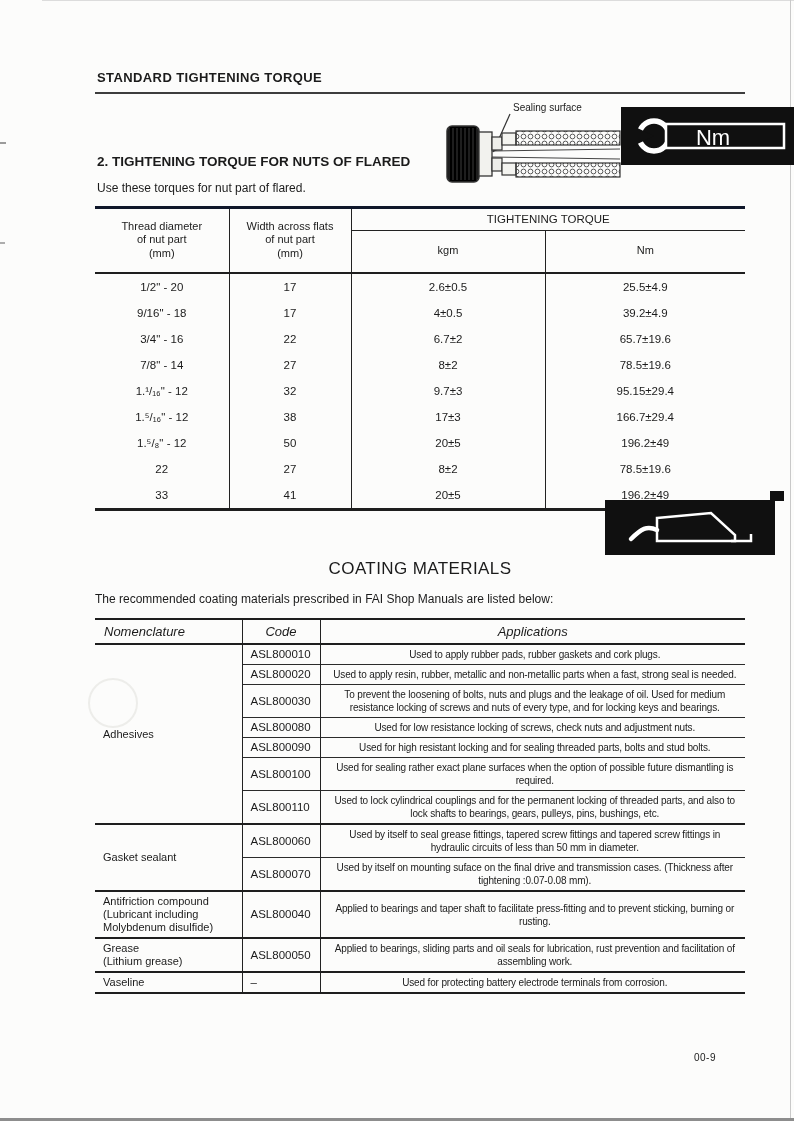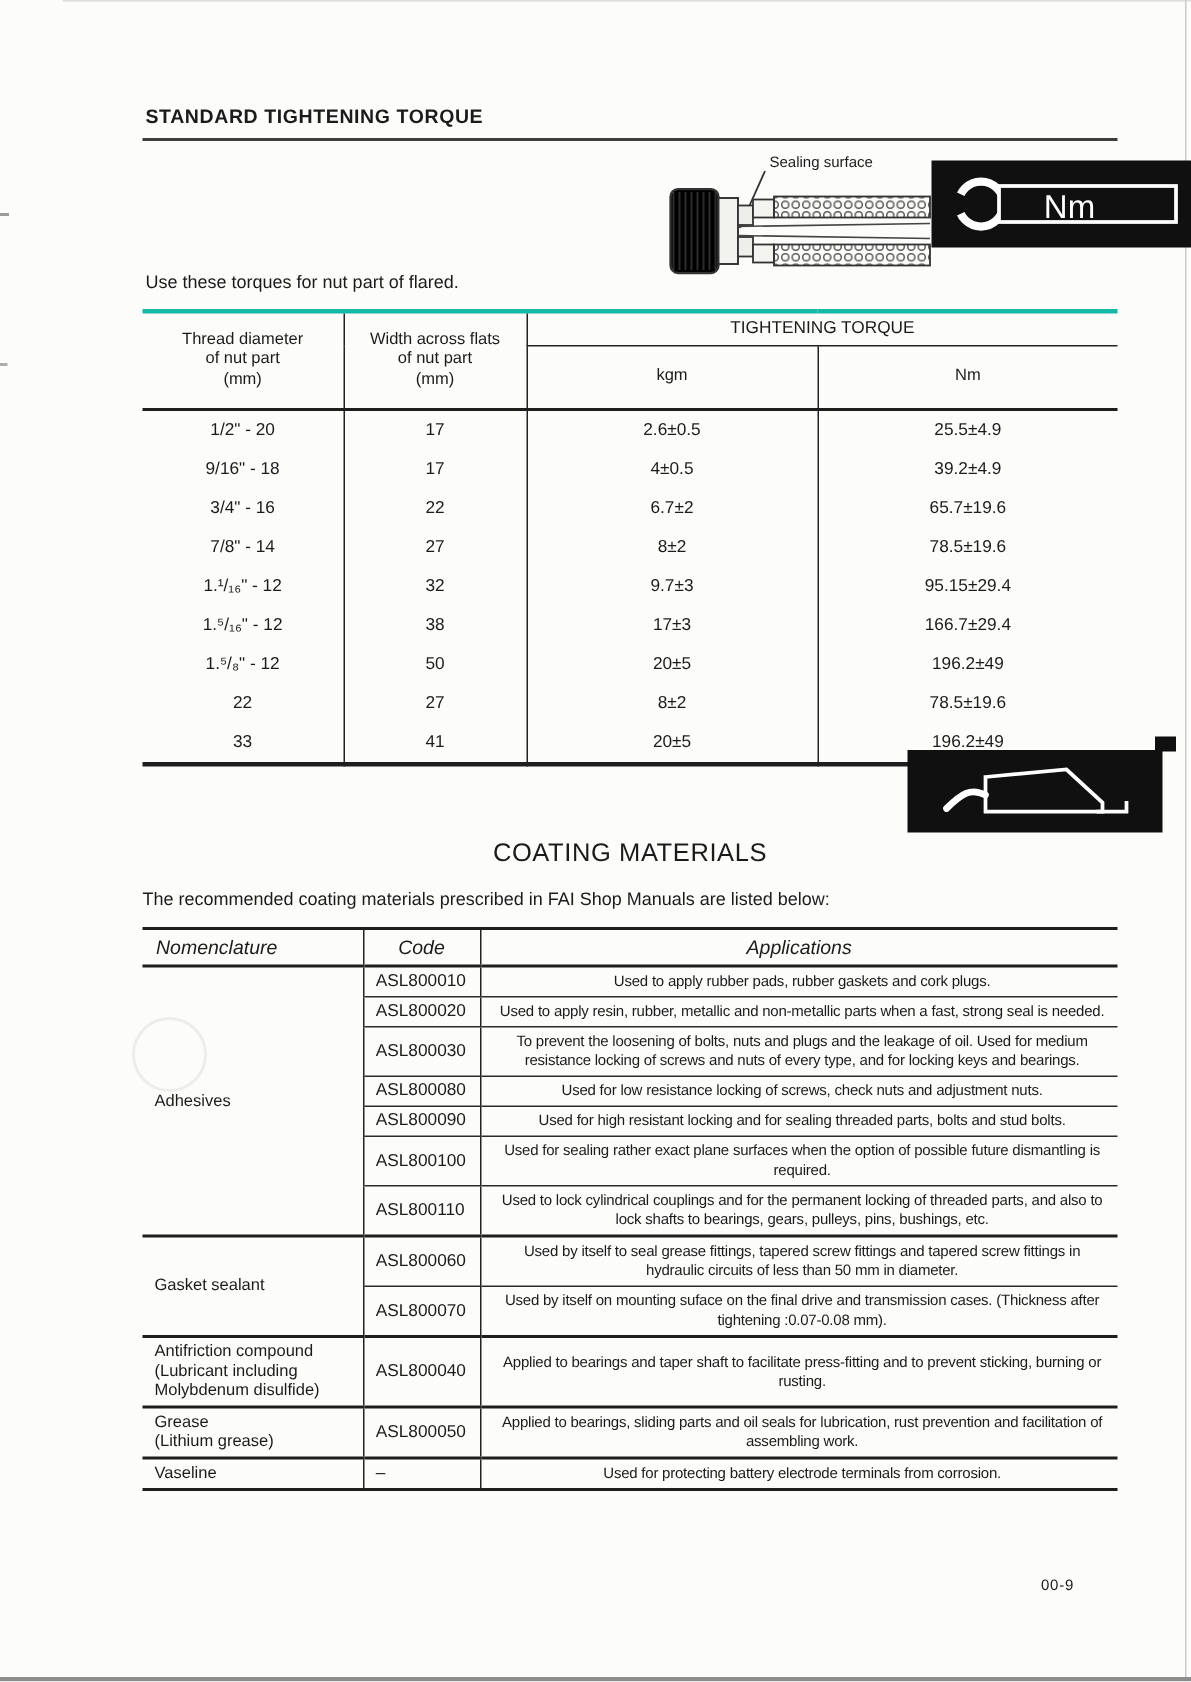--- a/index.html
+++ b/index.html
@@ -25,21 +25,21 @@
   .badge-nm{left:621px;top:107px;width:173px;height:58px;}
   .badge-glue{left:605px;top:500px;width:170px;height:55px;}
 
   .fitting{left:443px;top:98px;}
 
   .sec-heading{left:97px;top:154px;font-size:13.5px;font-weight:bold;}
   .sec-intro{left:97px;top:181px;font-size:12px;}
 
   
   .t1{position:absolute;left:95px;top:206px;width:650px;border-collapse:collapse;
-      table-layout:fixed;border-top:3px solid #14b8a6;border-bottom:3px solid #1e1e1e;}
+      table-layout:fixed;border-top:3px solid #0f172a;border-bottom:3px solid #1e1e1e;}
   .t1 th,.t1 td{font-weight:normal;text-align:center;padding:0;color:#1b1b1b;}
   .t1 thead th{font-size:11px;line-height:1.25;vertical-align:middle;}
   .t1 thead tr.top{height:23px;}
   .t1 thead tr.sub{height:42px;}
   .t1 thead tr.sub th{border-bottom:2.5px solid #1e1e1e;}
   .t1 th.span2{border-bottom:2.5px solid #1e1e1e;}
   .t1 th.tt{border-bottom:1px solid #222;font-size:11.5px;}
   .t1 tbody td{height:26px;font-size:11.5px;}
   .bl{border-left:1px solid #222;}
 
@@ -112,20 +112,21 @@
 
   <div class="abs badge badge-nm">
     <svg width="173" height="58" viewBox="0 0 173 58">
       <circle cx="33" cy="29" r="15" fill="none" stroke="#fff" stroke-width="5.5"></circle>
       <polygon points="33,29 6,16 6,42" fill="#101010"></polygon>
       <rect x="45" y="17" width="118" height="24" fill="#101010" stroke="#fff" stroke-width="2.5"></rect>
       <text x="92" y="38" fill="#fff" font-size="22" text-anchor="middle" font-family="Liberation Sans, sans-serif">Nm</text>
     </svg>
   </div>
 
+  <div class="abs sec-heading">2. TIGHTENING TORQUE FOR NUTS OF FLARED</div>
   <div class="abs sec-intro">Use these torques for nut part of flared.</div>
 
   <table class="t1">
     <colgroup>
         <col style="width:134px">
         <col style="width:122px">
         <col style="width:194px">
         <col style="width:200px">
       </colgroup>
     <thead>

